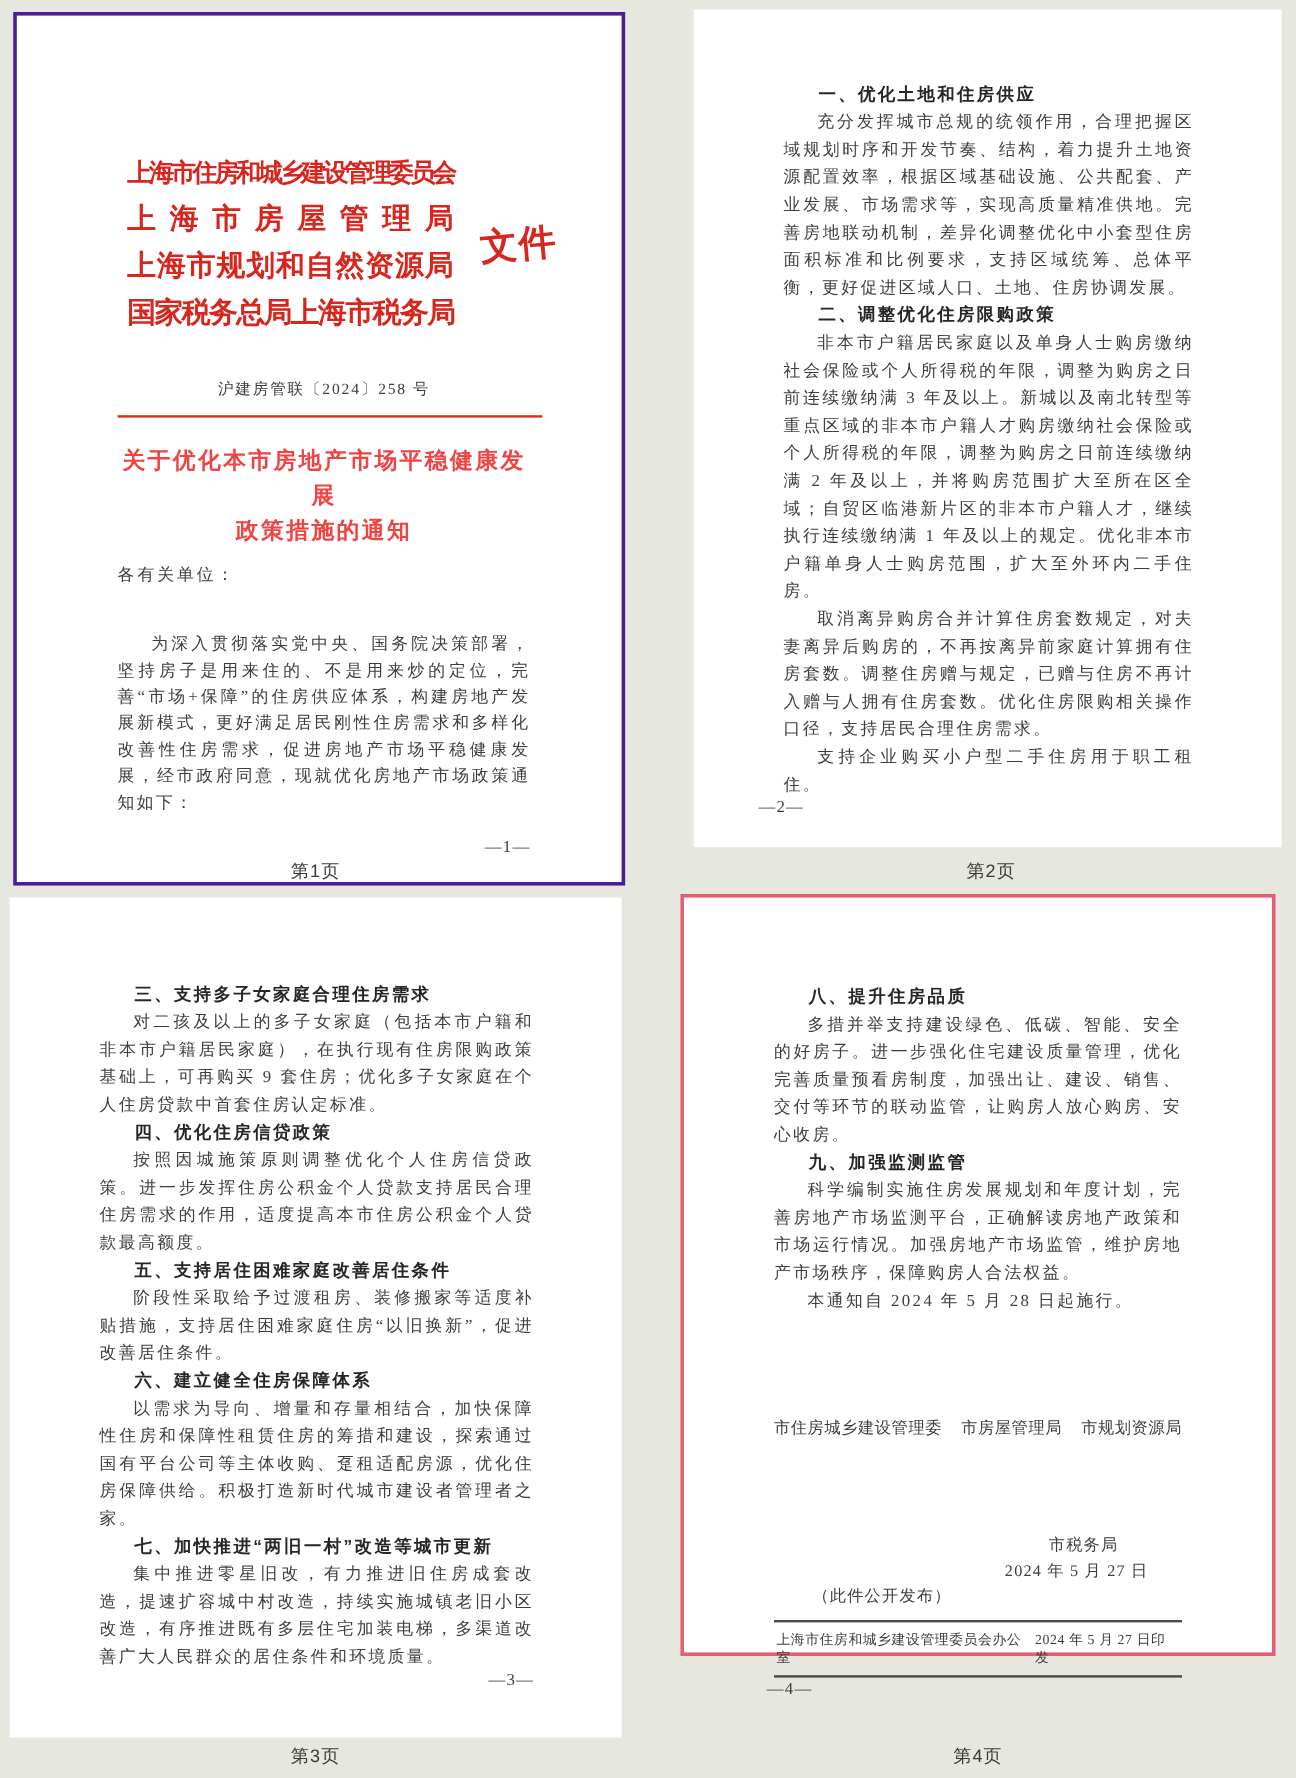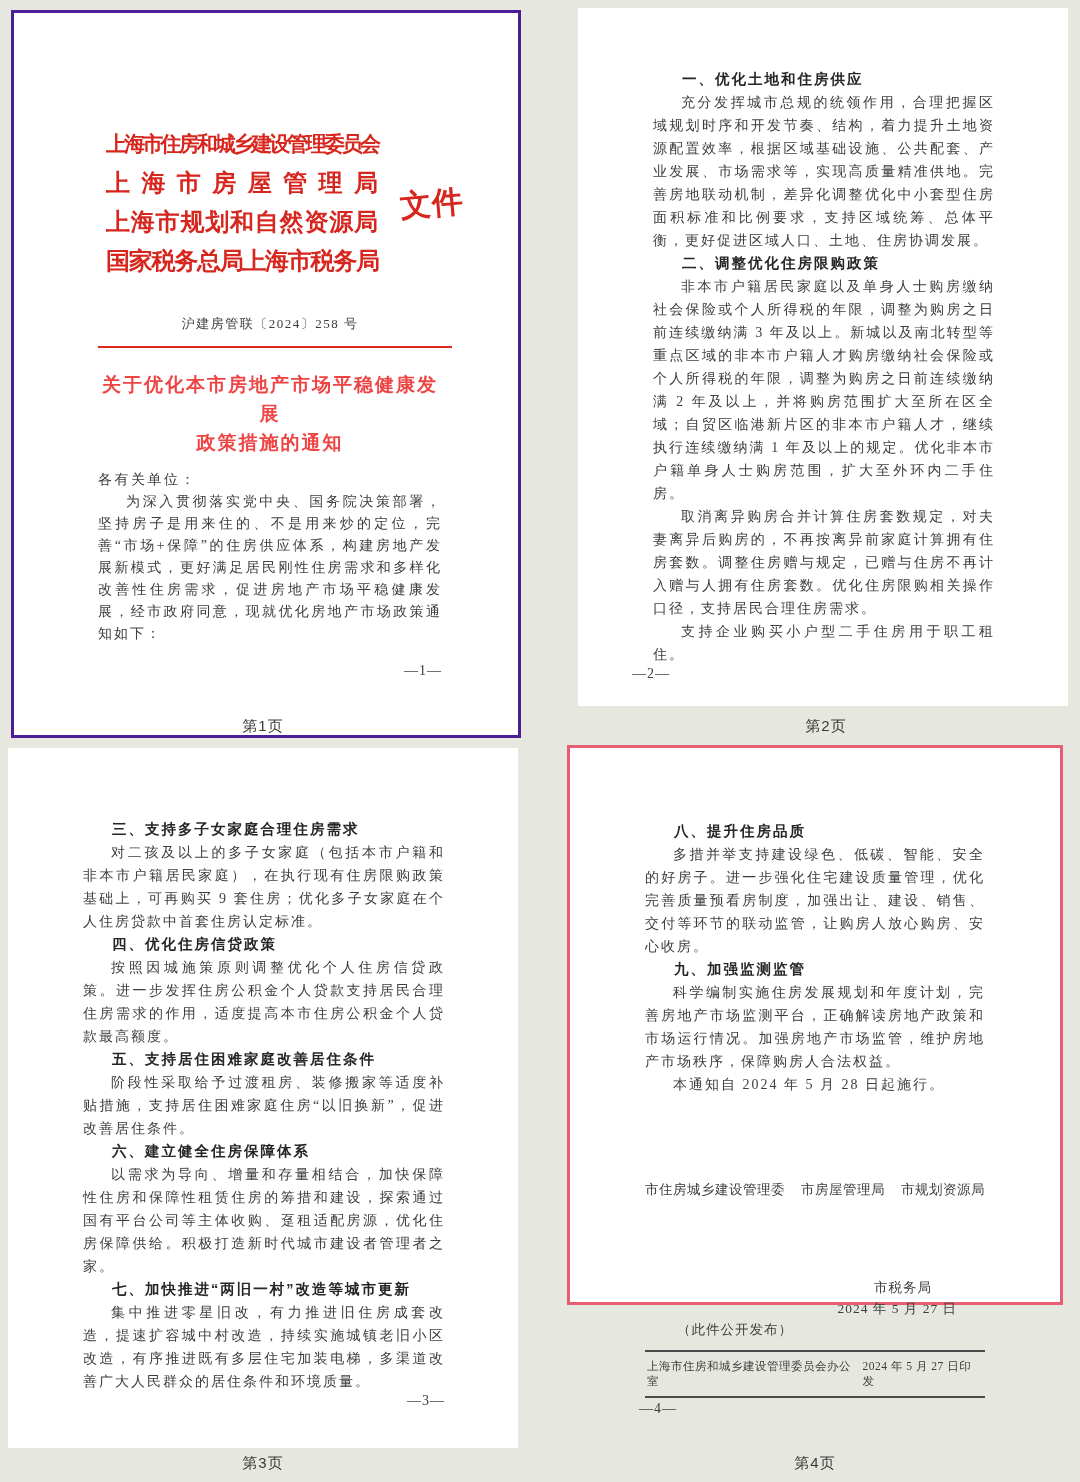--- a/index.html
+++ b/index.html
@@ -37,21 +37,21 @@
   }
   .doc-number{margin-top:34px;text-align:center;font-size:13px;letter-spacing:1.5px;color:#3c3c3c;}
   .red-rule{width:354px;margin:13px auto 0;border-top:2px solid #dc2a1e;}
   .doc-title{
     margin-top:22px;text-align:center;
     font-size:19px;font-weight:bold;color:#ef4444;
     line-height:29px;letter-spacing:2px;
     font-family:"Liberation Sans","DejaVu Sans",sans-serif;
   }
   .salutation{margin-top:12px;font-size:14px;letter-spacing:2.5px;line-height:22px;}
-  #page1 .para{line-height:22px;}
+  #page1 .para{line-height:22px;margin-top:36px;}
   .pagenum-r{text-align:right;font-size:14px;letter-spacing:1px;margin-top:18px;}
   .pagenum-l{text-align:left;font-size:14px;letter-spacing:1px;}
 
   
   .para{
     margin:0;font-size:14px;line-height:23px;letter-spacing:2px;
     text-indent:2em;text-align:justify;color:#3d3d3d;
   }
   .sec-h{
     margin:0;font-size:14.5px;line-height:23px;letter-spacing:2px;
@@ -63,21 +63,21 @@
   #page2{left:578px;top:8px;width:490px;height:698px;}
   #page2 .content{padding:60px 73px 0 75px;}
   #page2 .pagenum-l{margin-left:-21px;margin-top:0;}
 
   
   #page3{left:8px;top:748px;width:510px;height:700px;}
   #page3 .content{padding:70px 73px 0 75px;}
   #page3 .pagenum-r{margin-top:0;}
 
   
-  #page4{left:567px;top:745px;width:496px;height:560px;border:3px solid #e55e72;}
+  #page4{left:567px;top:745px;width:496px;height:635px;border:3px solid #e55e72;}
   #page4 .content{padding:72px 75px 0 75px;}
   .signers{
     display:flex;justify-content:space-between;align-items:baseline;
     margin-top:85px;font-size:13.5px;letter-spacing:0.5px;color:#3d3d3d;
   }
   .tax-line{margin-top:80px;text-align:right;padding-right:53px;font-size:13.5px;letter-spacing:1px;}
   .date-line{margin-top:3px;text-align:right;padding-right:28px;font-size:13.5px;letter-spacing:1px;}
   .public-note{margin-top:3px;padding-left:32px;font-size:13.5px;letter-spacing:1px;}
   .print-footer{
     margin-top:11px;

